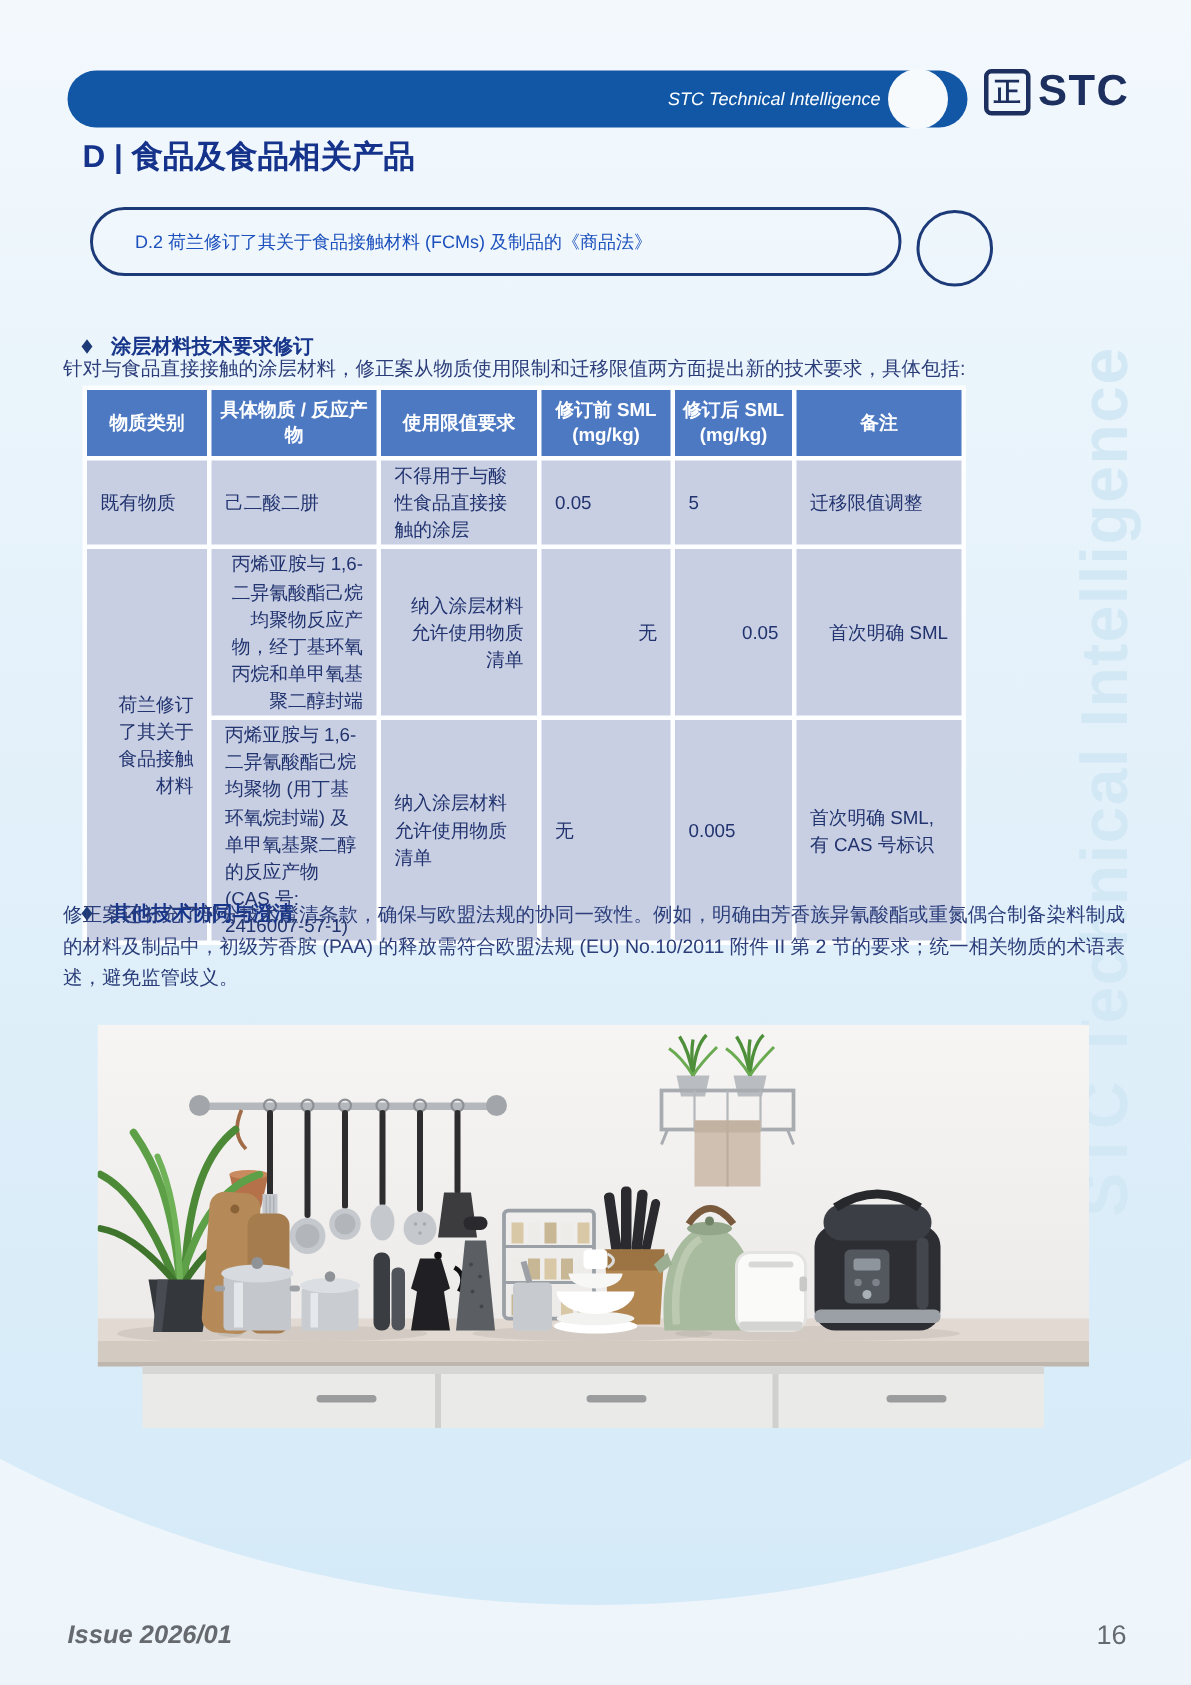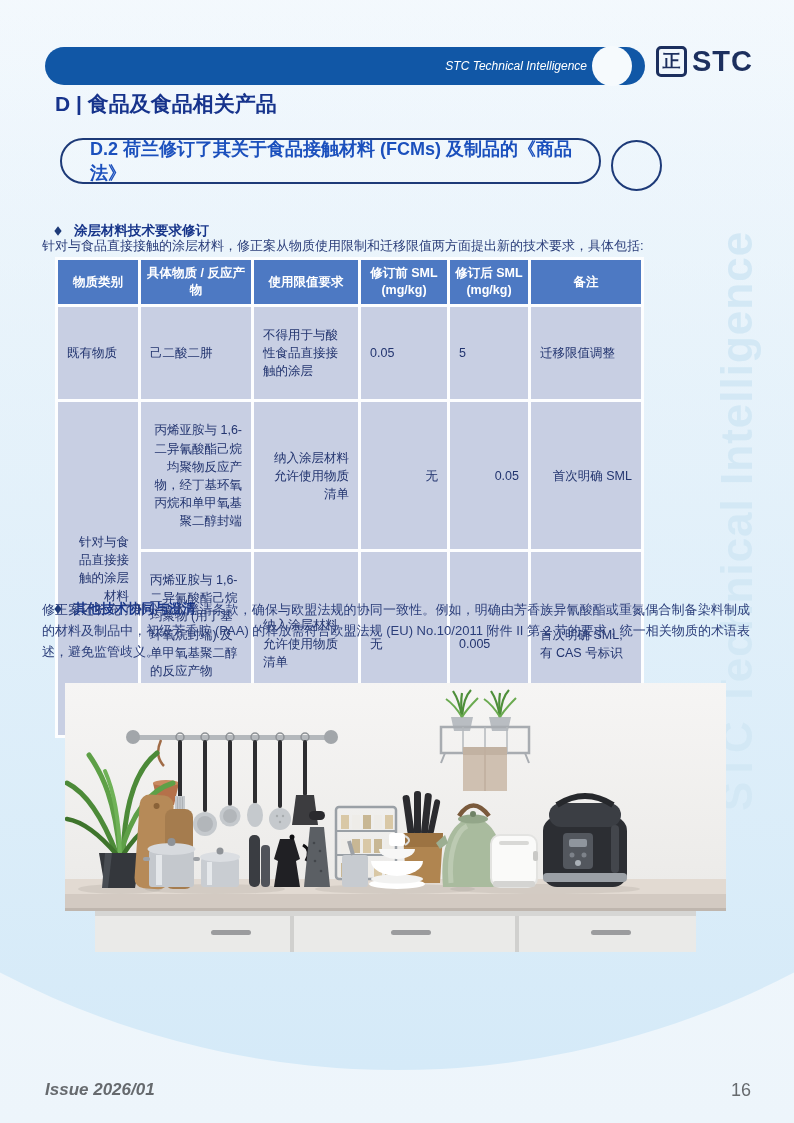--- a/index.html
+++ b/index.html
@@ -23,36 +23,36 @@
         background:#f6fafd;}
   .logo{position:absolute;left:656px;top:45px;display:flex;align-items:center;}
   .logo-box{width:25px;height:25px;border:3px solid #1c2f5e;border-radius:5px;color:#1c2f5e;
         font-weight:bold;font-size:18px;line-height:25px;text-align:center;}
   .logo-stc{margin-left:5px;font-weight:bold;font-size:29px;color:#1c2f5e;letter-spacing:1px;}
 
   .page-title{position:absolute;left:55px;top:90px;font-size:21px;font-weight:bold;color:#16338c;}
 
   .banner-pill{position:absolute;left:60px;top:138px;width:509px;height:42px;border:2px solid #1d3a78;
         border-radius:26px;display:flex;align-items:center;padding-left:28px;
-        color:#1b50bd;font-size:18px;font-weight:bold;background:rgba(255,255,255,0.15);justify-content:center;}
+        color:#1b50bd;font-size:12px;font-weight:normal;background:rgba(255,255,255,0.15);}
   .banner-circle{position:absolute;left:611px;top:140px;width:47px;height:47px;border:2px solid #1d3a78;
         border-radius:50%;}
 
   .section-heading{position:absolute;display:flex;align-items:center;font-size:13.5px;font-weight:bold;
         color:#17358a;}
   .bullet{width:6px;height:6px;background:#1d3a78;transform:rotate(45deg) skew(8deg,8deg);
         margin-right:13px;flex:0 0 auto;}
   .para{position:absolute;width:708px;font-size:13px;line-height:1.62;color:#2b3e7a;text-align:justify;}
 
   table.sml{position:absolute;left:55px;top:257px;border-collapse:separate;border-spacing:3px;
         background:#fdfeff;}
   table.sml th{background:#4d79c3;color:#fff;font-size:12.5px;font-weight:bold;text-align:center;
         vertical-align:middle;padding:3px 5px;white-space:pre-line;line-height:1.35;height:38px;}
   table.sml td{background:#c8cfe3;color:#22346f;font-size:12.5px;vertical-align:middle;
-        padding:19px 9px;line-height:1.45;}
+        padding:1px 9px;line-height:1.45;}
   tr.r1 td{height:48px;}
   tr.r2 td{height:88px;text-align:right;}
   tr.r3 td{height:98px;}
   td.merged{text-align:left;}
 
   .photo{position:absolute;left:65px;top:683px;width:661px;height:269px;overflow:hidden;}
   .footer-issue{position:absolute;left:45px;top:1080px;font-size:17px;font-weight:bold;color:#666a6e;font-style:italic;}
   .footer-page{position:absolute;left:731px;top:1080px;font-size:18px;font-weight:normal;color:#666a6e;}
 </style>
 </head>
@@ -108,21 +108,21 @@
       </tr>
       <tr class="r1">
         <td>既有物质</td>
         <td>己二酸二肼</td>
         <td>不得用于与酸性食品直接接触的涂层</td>
         <td>0.05</td>
         <td>5</td>
         <td>迁移限值调整</td>
       </tr>
       <tr class="r2">
-        <td class="merged" rowspan="2">针对与食品直接接触的涂层材料</td>
+        <td class="merged" rowspan="2">荷兰修订了其关于食品接触材料</td>
         <td>丙烯亚胺与 1,6-二异氰酸酯己烷均聚物反应产物，经丁基环氧丙烷和单甲氧基聚二醇封端</td>
         <td>纳入涂层材料允许使用物质清单</td>
         <td>无</td>
         <td>0.05</td>
         <td>首次明确 SML</td>
       </tr>
       <tr class="r3">
         <td>丙烯亚胺与 1,6-二异氰酸酯己烷均聚物 (用丁基环氧烷封端) 及单甲氧基聚二醇的反应产物 (CAS 号: 2416007-57-1)</td>
         <td>纳入涂层材料允许使用物质清单</td>
         <td>无</td>

